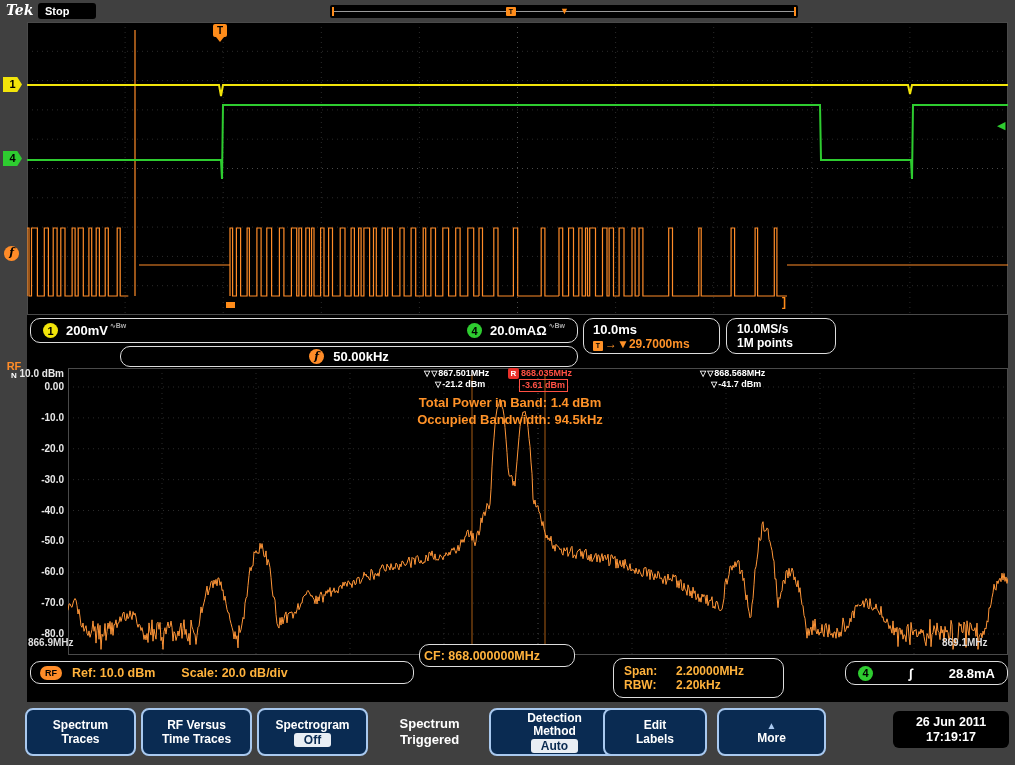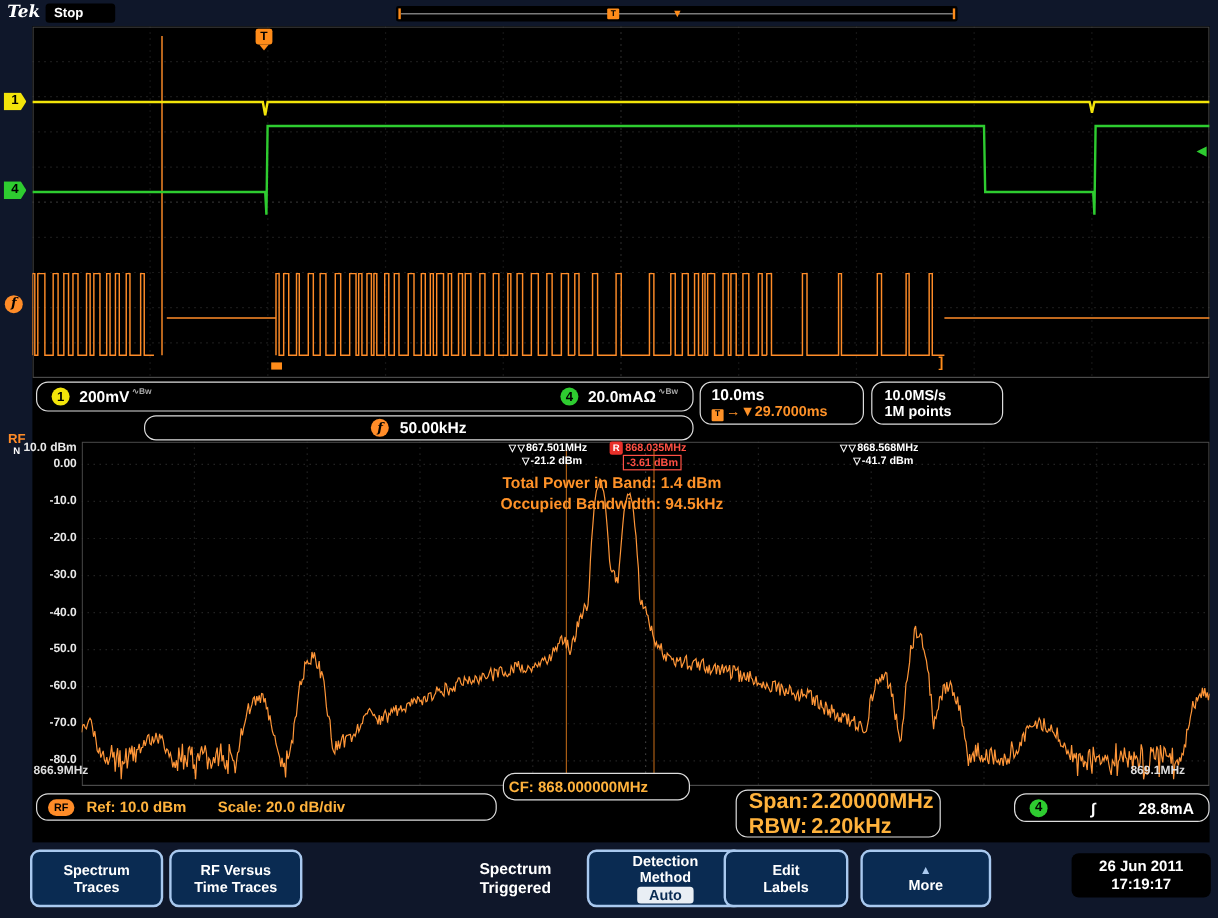--- a/index.html
+++ b/index.html
@@ -1,17 +1,17 @@
 <!DOCTYPE html>
 <html><head>
 <meta charset="utf-8">
 <style>
   *{box-sizing:border-box;margin:0;padding:0}
   body{background:#9a9a9a;font-family:"Liberation Sans",sans-serif}
-  .frame{position:relative;width:1015px;height:765px;background:#0f172a;overflow:hidden}
+  .frame{position:relative;width:1015px;height:765px;background:#404040;overflow:hidden}
   .panel{position:absolute;left:27px;top:22px;width:981px;height:680px;background:#000}
   svg{position:absolute;display:block;background:#000}
 
   
   .tek{position:absolute;left:6px;top:2px;color:#fff;font:bold italic 14px "DejaVu Serif",serif}
   .stopchip{position:absolute;left:38px;top:3px;width:58px;height:16px;background:#000;border-radius:3px;color:#fff;font-weight:bold;font-size:11px;line-height:16px;padding-left:7px}
   .recbar{position:absolute;left:330px;top:5px;width:468px;height:13px;background:#000;border-radius:2px}
   .recline{position:absolute;left:4px;right:4px;top:6px;height:1px;background:#999}
   .rectick{position:absolute;top:2px;width:2px;height:9px;background:#ff8c1a}
   .rect-l{left:2px}.rect-r{right:2px}
@@ -199,21 +199,21 @@
   <span class="xlab" style="left:942px;top:637px;width:64px;text-align:left">869.1MHz</span>
 
   <div class="rbox" style="left:30px;top:661px;width:384px;height:23px;padding:0 9px">
     <span class="rbadge" style="width:22px;height:14px;background:#ff8c28;color:#000;border-radius:7px;font-size:9px;line-height:14px">RF</span>
     <span class="amber" style="margin-left:8px;font-size:12.5px">Ref: 10.0 dBm</span>
     <span class="amber" style="margin-left:26px;font-size:12.5px">Scale: 20.0 dB/div</span>
   </div>
   <div class="rbox" style="left:419px;top:644px;width:156px;height:23px;padding:0 4px">
     <span class="amber" style="font-size:12.5px">CF: 868.000000MHz</span>
   </div>
-  <div class="rbox rcol" style="left:613px;top:658px;width:171px;height:40px;padding:3px 10px;font-size:18px">
+  <div class="rbox rcol" style="left:613px;top:658px;width:171px;height:40px;padding:3px 10px;font-size:12px">
     <span style="display:flex">
         <span class="amber" style="width:52px">Span:</span>
         <span class="amber">2.20000MHz</span>
       </span>
     <span style="display:flex">
         <span class="amber" style="width:52px">RBW:</span>
         <span class="amber">2.20kHz</span>
       </span>
   </div>
   <div class="rbox" style="left:845px;top:661px;width:163px;height:24px;padding:0 12px;justify-content:space-between">
@@ -223,20 +223,24 @@
   </div>
 
   <div class="mbtn" style="left:25px;width:111px">
     <span>Spectrum</span>
     <span>Traces</span>
   </div>
   <div class="mbtn" style="left:141px;width:111px">
     <span>RF Versus</span>
     <span>Time Traces</span>
   </div>
+  <div class="mbtn" style="left:257px;width:111px">
+    <span>Spectrogram</span>
+    <span class="pill">Off</span>
+  </div>
   <div class="mtitle" style="left:371px;width:117px">
     <span>Spectrum</span>
     <span>Triggered</span>
   </div>
   <div class="mbtn" style="left:489px;width:131px;line-height:13px">
     <span>Detection</span>
     <span>Method</span>
     <span class="pill">Auto</span>
   </div>
   <div class="mbtn" style="left:603px;width:104px">

